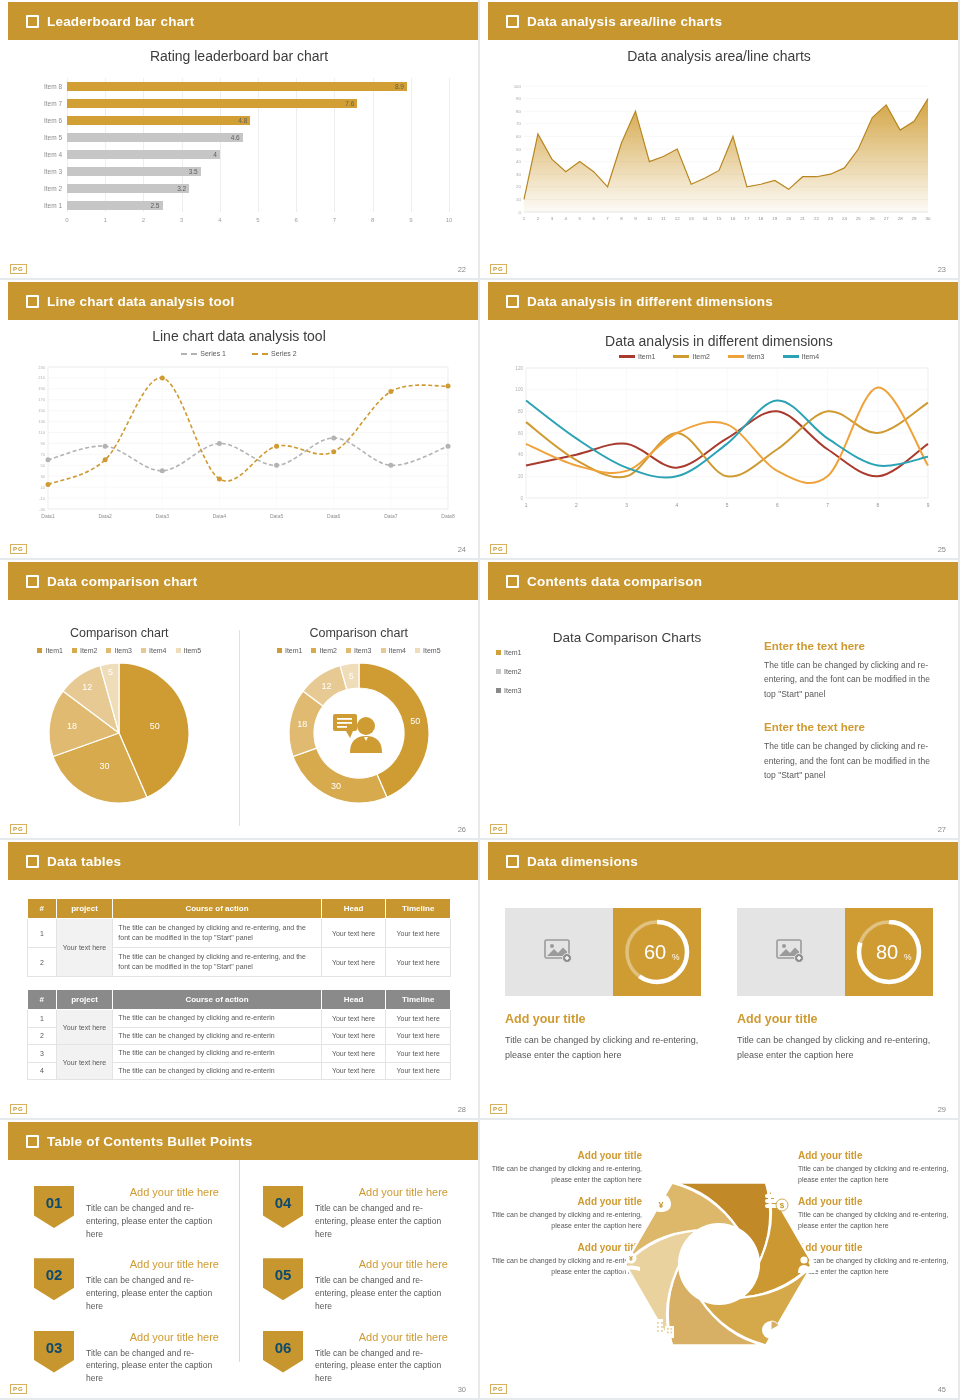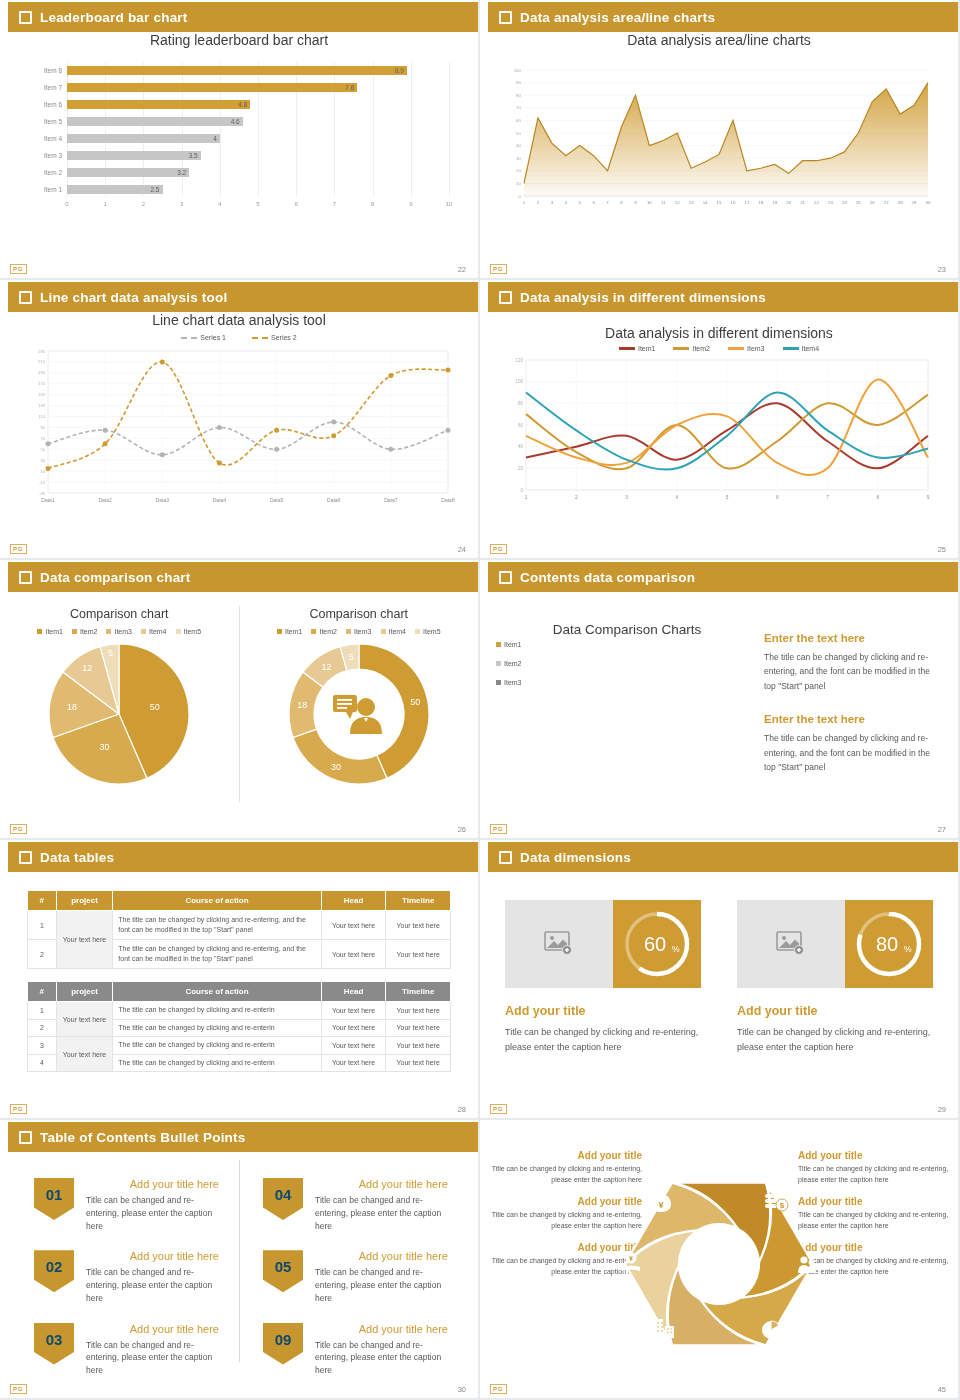--- a/index.html
+++ b/index.html
@@ -1,25 +1,25 @@
 <!DOCTYPE html>
 <html><head>
 <meta charset="utf-8">
 <style>
   html,body{margin:0;padding:0;}
   body{width:960px;height:1400px;background:#e7eaed;font-family:"Liberation Sans",sans-serif;}
   .grid{display:grid;grid-template-columns:478px 478px;grid-template-rows:repeat(5,278px);gap:2px;width:958px;}
   .slide{position:relative;background:#fff;overflow:hidden;}
-  .sbar{height:30px;background:#c8962e;margin:2px 0 0 8px;display:flex;align-items:center;padding-left:11px;gap:8px;}
+  .sbar{height:38px;background:#c8962e;margin:2px 0 0 8px;display:flex;align-items:center;padding-left:18px;gap:8px;}
   .sq{width:9px;height:9px;border:2px solid #fff;border-radius:1px;flex:none;}
   .sbar-t{color:#fff;font-weight:bold;font-size:13.5px;letter-spacing:.2px;}
   .sfoot{position:absolute;left:10px;right:12px;bottom:4px;display:flex;justify-content:space-between;align-items:center;}
   .pg{font-size:6px;font-weight:bold;color:#c8962e;border:1px solid #d9b express05e;border:1px solid #d9b05e;padding:1px 2px;letter-spacing:1px;}
   .pnum{font-size:7.5px;color:#8a8a8a;}
-  .ctitle{font-size:14px;color:#3d3d3d;text-align:center;padding-top:0;}
+  .ctitle{font-size:14px;color:#3d3d3d;text-align:center;padding-top:8px;}
   .ctitle2{font-size:12.5px;color:#3d3d3d;text-align:center;padding-top:2px;}
   .ctitle3{font-size:13.5px;color:#3d3d3d;text-align:center;margin-bottom:4px;}
   
   .legend{display:flex;justify-content:center;gap:26px;margin-top:6px;}
   .legend5{display:flex;justify-content:center;gap:9px;margin-top:7px;}
   .lg-it{display:flex;align-items:center;gap:3px;}
   .lg-lb{font-size:7px;color:#595959;}
   .lg-sq{width:5px;height:5px;flex:none;}
   .lg-dash{width:16px;border-top:2px dashed #999;flex:none;}
   .lg-line{width:16px;height:2.5px;flex:none;}
@@ -30,21 +30,21 @@
   .bgline{position:absolute;top:0;bottom:0;width:1px;background:#eeeeee;}
   .brow{display:flex;align-items:center;height:17px;position:relative;}
   .blab{width:37px;text-align:right;font-size:6.5px;color:#8c8c8c;padding-right:5px;flex:none;}
   .btrack{flex:1;height:9px;position:relative;margin-right:4px;}
   .bfill{height:9px;position:relative;}
   .bval{position:absolute;right:3px;top:0;font-size:6.5px;line-height:9px;color:#5f5f5f;}
   .bax{position:relative;height:12px;margin-left:42px;margin-right:4px;}
   .baxt{position:absolute;transform:translateX(-50%);font-size:6px;color:#9e9e9e;top:3px;}
   .chartbox{display:flex;justify-content:center;margin-top:14px;}
   
-  .halves{display:flex;margin-top:8px;position:relative;align-items:center;}
+  .halves{display:flex;margin-top:24px;position:relative;}
   .half{flex:1;display:flex;flex-direction:column;align-items:center;}
   .vline{width:1px;background:#e0e0e0;margin-top:6px;height:196px;}
   
   .q-wrap{display:flex;margin-top:30px;}
   .q-left{width:262px;padding-left:16px;}
   .q-donutrow{display:flex;align-items:center;gap:14px;position:relative;}
   .q-center{position:absolute;left:0;top:0;width:172px;height:172px;display:flex;flex-direction:column;align-items:center;justify-content:center;pointer-events:none;}
   .q-days{font-size:13px;color:#454545;}
   .q-90{font-size:27px;font-weight:bold;color:#cf9a31;line-height:1;}
   .q-right{flex:1;padding:10px 22px 0 6px;}
@@ -747,21 +747,21 @@
           </div>
         </div>
         <div class="toc-item">
           <div class="toc-badge">03</div>
           <div>
             <div class="toc-h">Add your title here</div>
             <div class="toc-c">Title can be changed and re-entering, please enter the caption here</div>
           </div>
         </div>
         <div class="toc-item">
-          <div class="toc-badge">09</div>
+          <div class="toc-badge">06</div>
           <div>
             <div class="toc-h">Add your title here</div>
             <div class="toc-c">Title can be changed and re-entering, please enter the caption here</div>
           </div>
         </div>
       </div>
     <div class="sfoot">
       <span class="pg">PG</span>
       <span class="pnum">30</span>
     </div>

